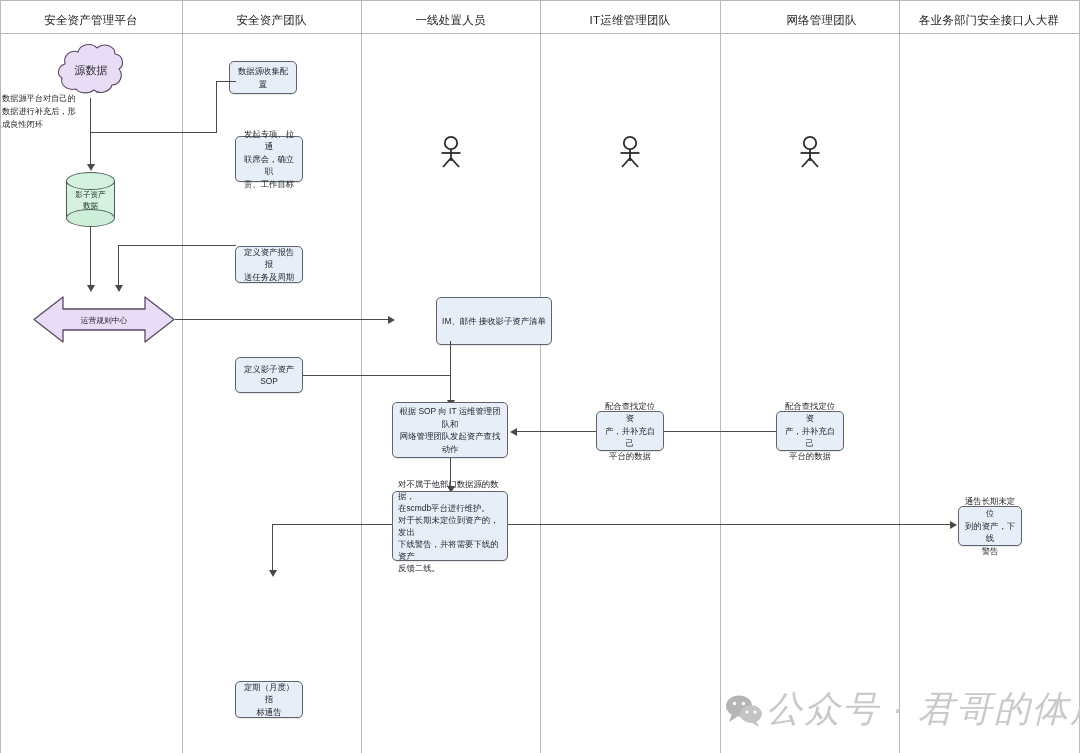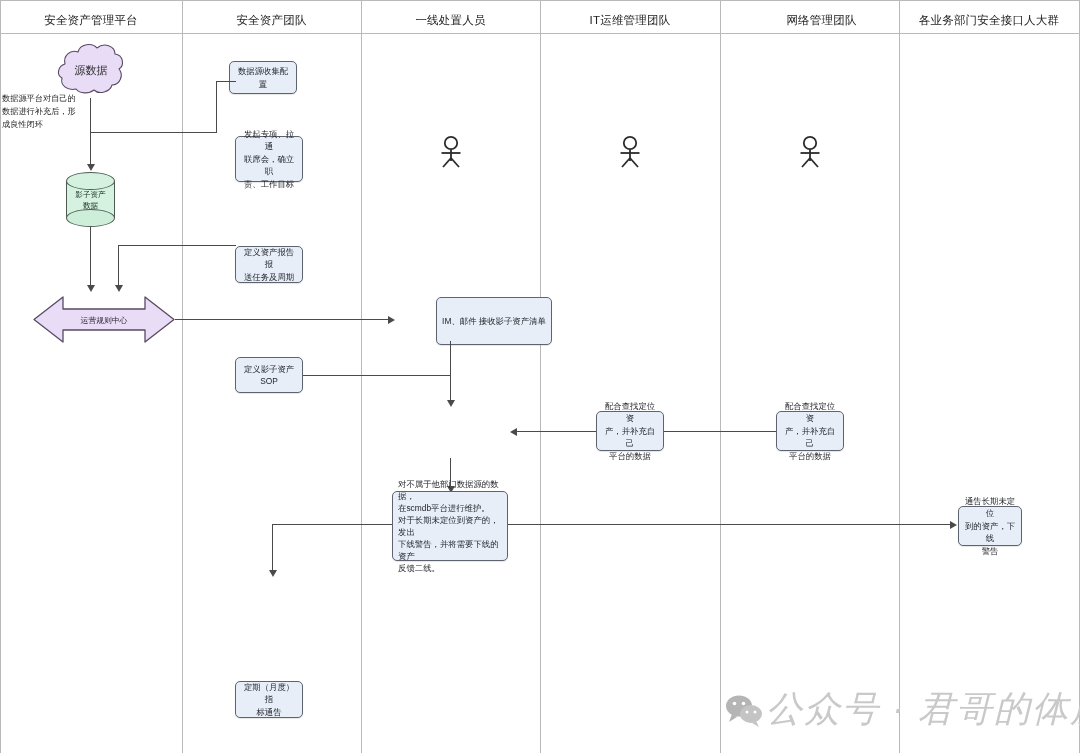--- a/index.html
+++ b/index.html
@@ -281,20 +281,24 @@
       <line x1="13" y1="23" x2="21" y2="32" stroke="#2b2b2b" stroke-width="1.8"></line>
     </svg>
   </div>
 
   <div class="node" style="left:392px;top:297px;width:116px;height:48px;margin-left:44px;">
     <span>IM、邮件 接收影子资产清单</span>
   </div>
 
   <div class="ln lnv" style="left:450px;top:341px;height:61px;"></div>
 
+  <div class="node" style="left:392px;top:402px;width:116px;height:56px;">
+    <span style="white-space:pre-line;">根据 SOP 向 IT 运维管理团队和
+网络管理团队发起资产查找动作</span>
+  </div>
 
   <div class="ln lnv" style="left:450px;top:458px;height:31px;"></div>
   <div class="arrowhead ah-down" style="left:447px;top:486px;"></div>
 
   <div class="node tight leftalign" style="left:392px;top:491px;width:116px;height:70px;">
     <span style="white-space:pre-line;">对不属于他部门数据源的数据，
 在scmdb平台进行维护。
 对于长期未定位到资产的，发出
 下线警告，并将需要下线的资产
 反馈二线。</span>

